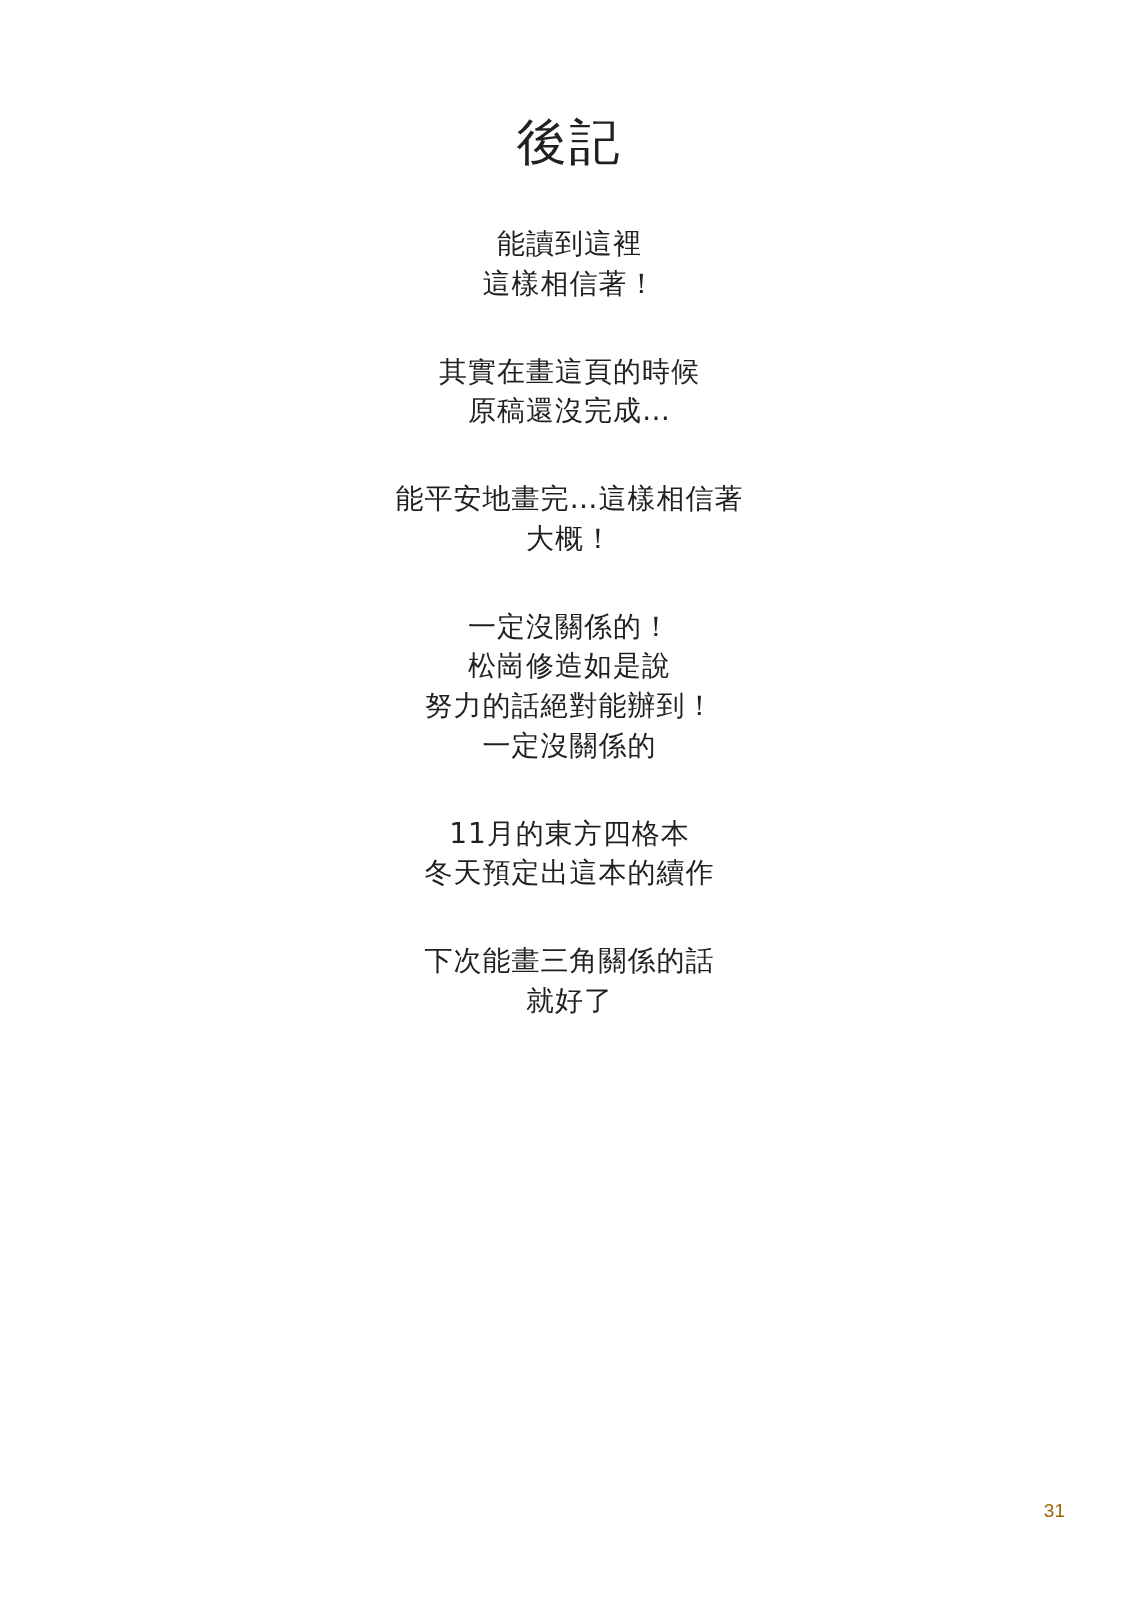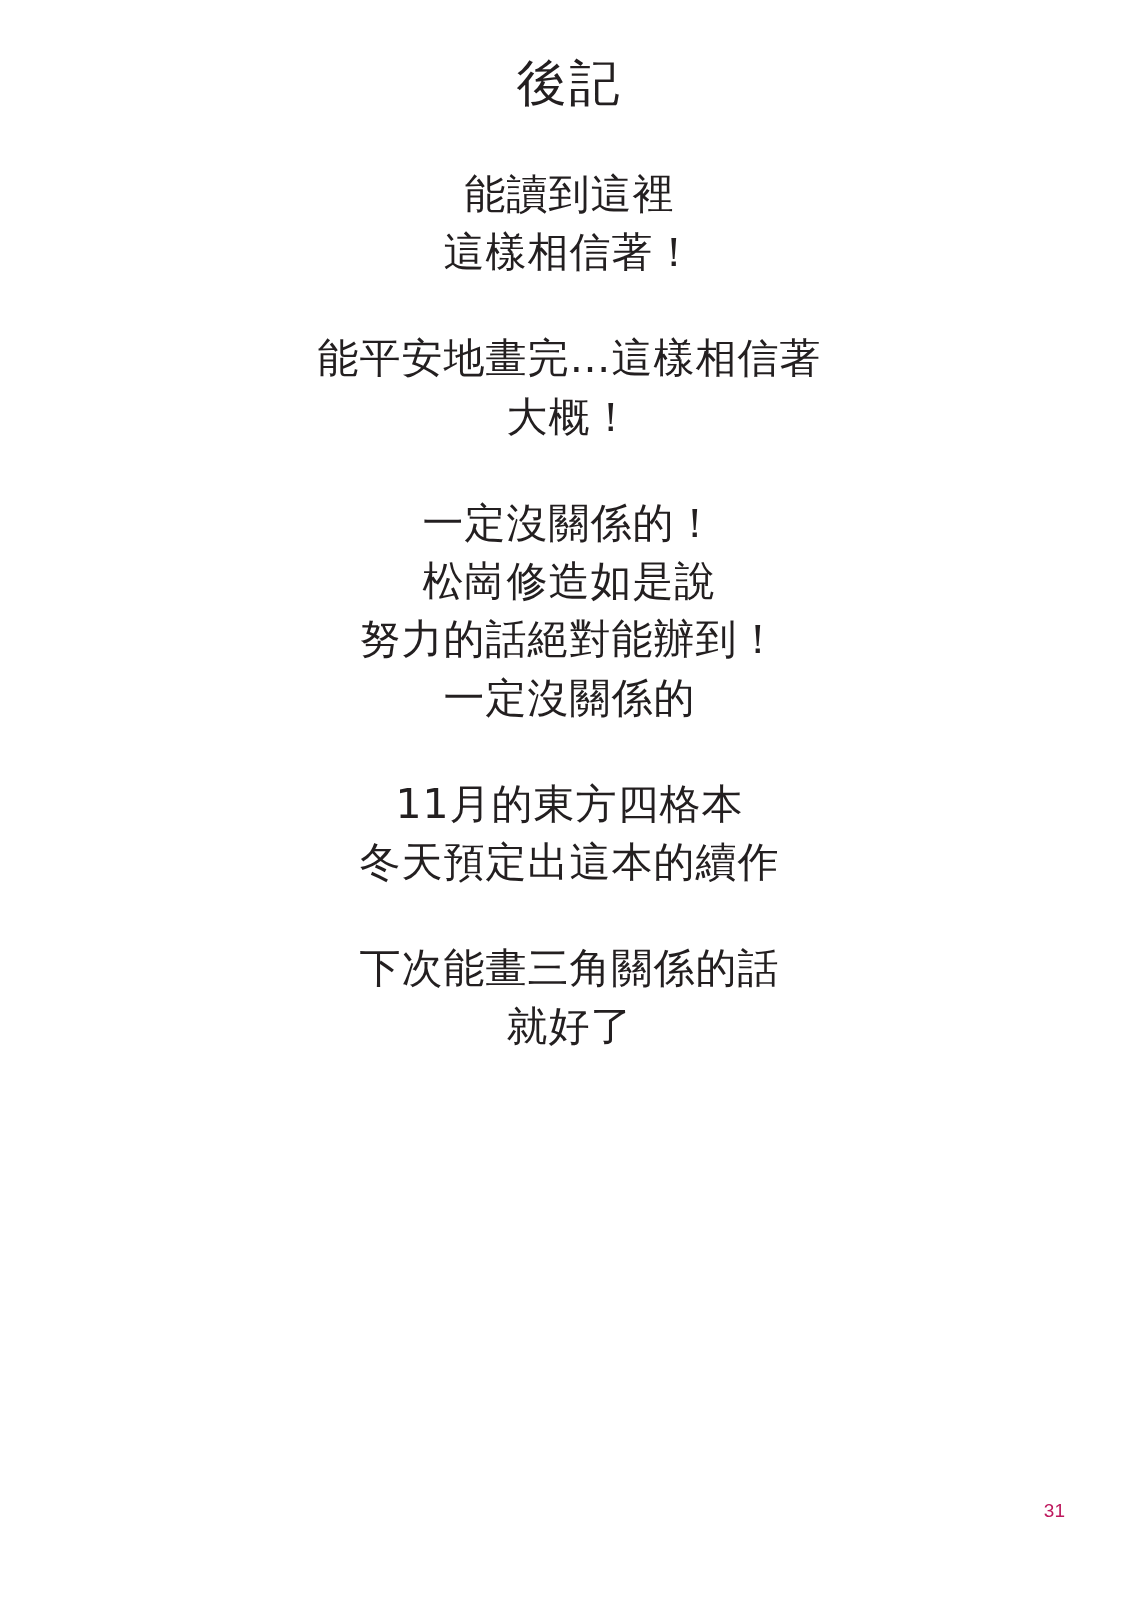--- a/index.html
+++ b/index.html
@@ -17,64 +17,68 @@
     height: 1600px;
     background: #ffffff;
     overflow: hidden;
     box-sizing: border-box;
   }
   .content {
     position: absolute;
     left: 0;
     top: 0;
     width: 1139px;
-    padding-top: 56px;
+    padding-top: 115px;
     text-align: center;
   }
   .title {
     font-size: 50px;
     line-height: 1.1;
     letter-spacing: 3px;
     margin: 0 0 54px 0;
     font-weight: normal;
   }
   .block {
     margin: 0 0 48px 0;
   }
   .block:last-of-type {
     margin-bottom: 16px;
   }
   .line {
-    font-size: 41px;
+    font-size: 28px;
     line-height: 1.42;
     letter-spacing: 1px;
     white-space: pre;
   }
   .page-number {
     position: absolute;
     right: 74px;
     bottom: 78px;
     font-size: 19px;
-    color: #be185d;
+    color: #a16207;
     font-family: "Liberation Sans", sans-serif;
   }
 </style>
 </head>
 <body>
 
 <div class="page">
   <div class="content">
 
     <h1 class="title">後記</h1>
 
     <div class="block">
       <div class="line">能讀到這裡</div>
       <div class="line">這樣相信著！</div>
     </div>
 
+    <div class="block">
+      <div class="line">其實在畫這頁的時候</div>
+      <div class="line">原稿還沒完成…</div>
+    </div>
 
     <div class="block">
       <div class="line">能平安地畫完…這樣相信著</div>
       <div class="line">大概！</div>
     </div>
 
     <div class="block">
       <div class="line">一定沒關係的！</div>
       <div class="line">松崗修造如是說</div>
       <div class="line">努力的話絕對能辦到！</div>

